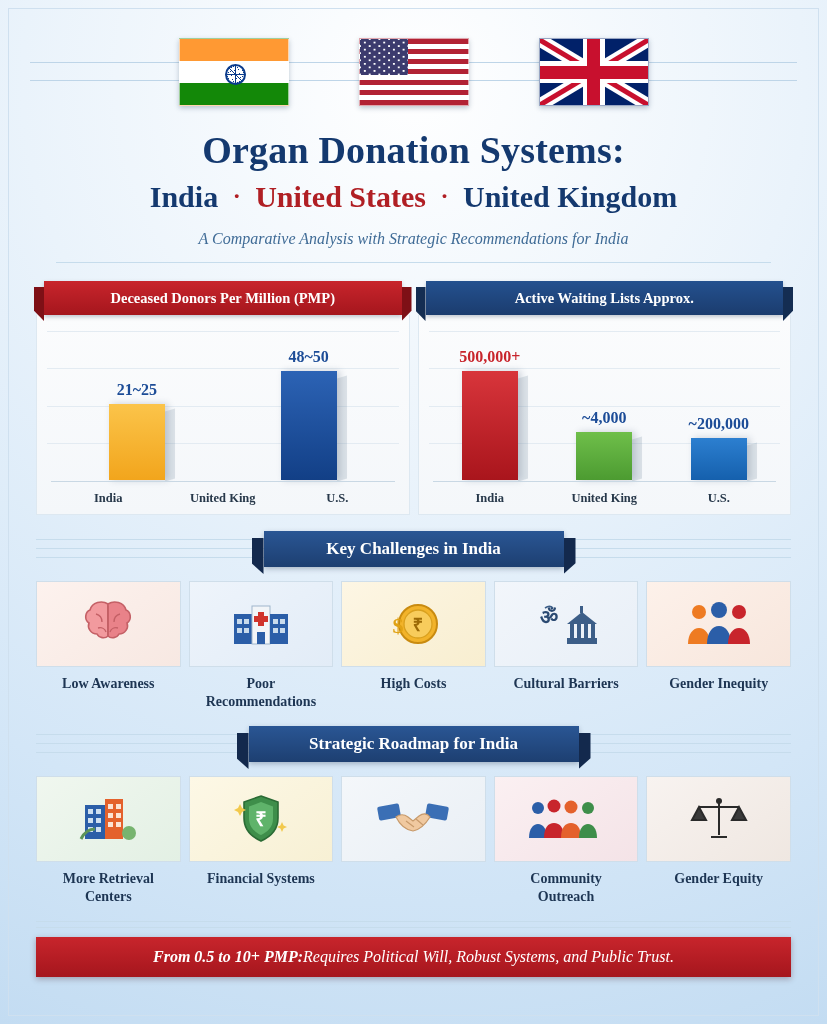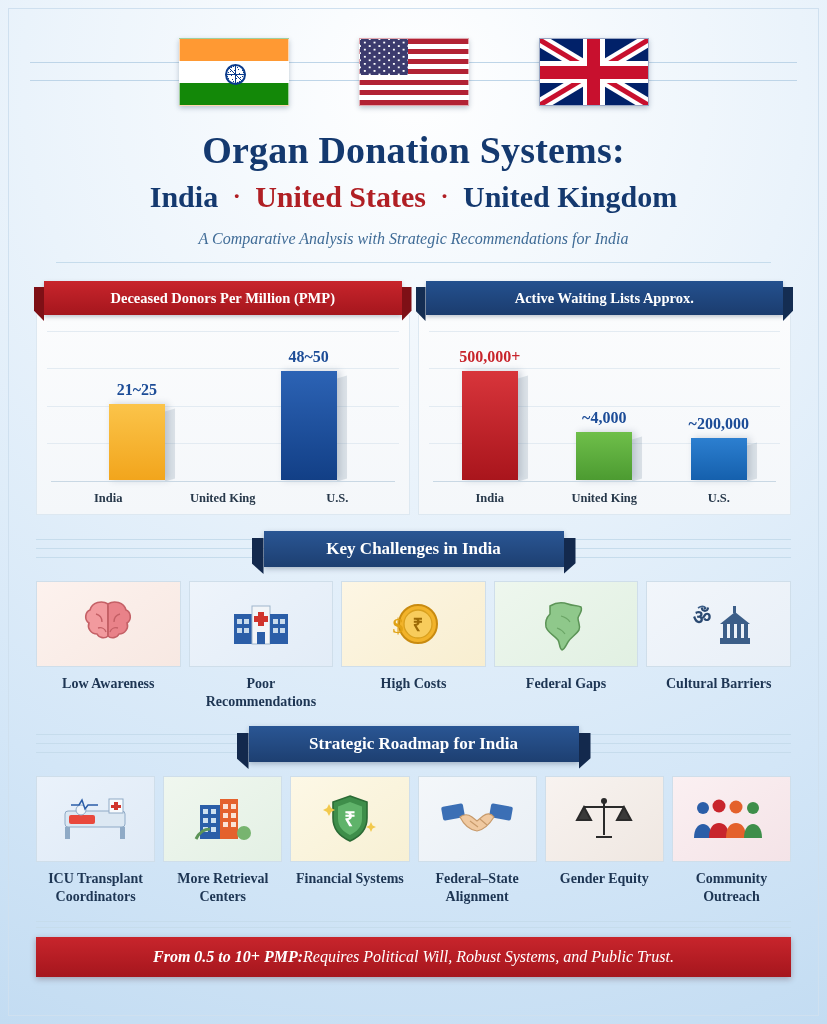--- a/index.html
+++ b/index.html
@@ -522,77 +522,67 @@
           <svg width="58" height="54" viewBox="0 0 58 54" aria-hidden="true">
             <circle cx="34" cy="27" r="19" fill="#F2B32A" stroke="#C98B10" stroke-width="2"></circle>
             <circle cx="34" cy="27" r="14" fill="#F8CC5C" stroke="#D9A01E" stroke-width="1.3"></circle>
             <text x="34" y="34" font-size="18" font-family="Liberation Serif, serif" font-weight="bold" text-anchor="middle" fill="#9C6A06">₹</text>
             <text x="14" y="36" font-size="22" font-family="Liberation Serif, serif" font-weight="bold" text-anchor="middle" fill="#E0A214">$</text>
           </svg>
         </div>
         <div class="icon-label">High Costs</div>
       </div>
 
-      <div class="icon-cell">
-        <div class="icon-box bg-d">
-          <svg width="50" height="56" viewBox="0 0 50 56" aria-hidden="true">
-            <path d="M9 10c5-3 12-4 18-2 5 2 9 1 13 3 2 4-2 7-3 11 0 5 3 8 1 12-3 5-8 7-11 12-2 3-3 7-6 8-3-2-2-7-4-10-4-5-10-7-12-13-1-5 1-10 4-13z" fill="#8FC88B" stroke="#5C9457" stroke-width="1.5"></path>
-            <path d="M20 20c4 1 7 3 9 6M16 32c3 1 6 3 8 6" stroke="#6BA566" stroke-width="1.2" fill="none"></path>
-          </svg>
-        </div>
-        <div class="icon-label">Federal Gaps</div>
-      </div>
 
       <div class="icon-cell">
         <div class="icon-box bg-e">
           <svg width="70" height="52" viewBox="0 0 70 52" aria-hidden="true">
             <text x="18" y="26" font-size="20" font-family="Liberation Serif, serif" font-weight="bold" text-anchor="middle" fill="#2B4A72">ॐ</text>
             <g fill="#3C5E88">
               <rect x="36" y="40" width="30" height="6"></rect>
               <rect x="39" y="26" width="4" height="14"></rect>
                 <rect x="46" y="26" width="4" height="14"></rect>
               <rect x="53" y="26" width="4" height="14"></rect>
                 <rect x="60" y="26" width="4" height="14"></rect>
               <path d="M36 26h30l-15-12z"></path>
               <rect x="49" y="8" width="3" height="7"></rect>
             </g>
             <path d="M14 10c3-2 6-2 8 0" stroke="#3C5E88" stroke-width="1.6" fill="none"></path>
           </svg>
         </div>
         <div class="icon-label">Cultural Barriers</div>
       </div>
 
+      <div class="icon-cell">
+        <div class="icon-box bg-f">
+          <svg width="72" height="52" viewBox="0 0 72 52" aria-hidden="true">
+            <g>
+              <circle cx="16" cy="14" r="7" fill="#EE7B22"></circle>
+              <path d="M5 46c0-10 5-16 11-16s11 6 11 16z" fill="#EE7B22"></path>
+              <circle cx="36" cy="12" r="8" fill="#2B5EA8"></circle>
+              <path d="M24 46c0-11 5-18 12-18s12 7 12 18z" fill="#2B5EA8"></path>
+              <circle cx="56" cy="14" r="7" fill="#C8252C"></circle>
+              <path d="M45 46c0-10 5-16 11-16s11 6 11 16z" fill="#C8252C"></path>
+            </g>
+          </svg>
+        </div>
+        <div class="icon-label">Gender Inequity</div>
+      </div>
     </div>
   </div>
 
   <div class="section">
     <div class="sec-rules">
       <i style="top:0"></i>
         <i style="top:9px"></i>
         <i style="top:18px"></i>
     </div>
     <div class="banner" style="width:330px">Strategic Roadmap for India</div>
 
     <div class="icon-grid">
-      <div class="icon-cell">
-        <div class="icon-box bg-g">
-          <svg width="74" height="52" viewBox="0 0 74 52" aria-hidden="true">
-            <rect x="6" y="18" width="60" height="16" rx="3" fill="#DCE8F3" stroke="#8FAAC6"></rect>
-            <rect x="10" y="22" width="26" height="9" rx="2" fill="#E9483C"></rect>
-            <circle cx="22" cy="17" r="5" fill="#F0F5FA" stroke="#8FAAC6"></circle>
-            <rect x="6" y="34" width="5" height="12" fill="#8FAAC6"></rect>
-            <rect x="61" y="34" width="5" height="12" fill="#8FAAC6"></rect>
-            <rect x="50" y="6" width="14" height="14" fill="#F7FAFD" stroke="#8FAAC6"></rect>
-            <rect x="55" y="9" width="4" height="8" fill="#D0342C"></rect>
-            <rect x="52" y="12" width="10" height="3" fill="#D0342C"></rect>
-            <path d="M12 12h8l3-5 3 9 3-4h10" stroke="#2B5EA8" stroke-width="1.5" fill="none"></path>
-          </svg>
-        </div>
-        <div class="icon-label">ICU Transplant Coordinators</div>
-      </div>
 
       <div class="icon-cell">
         <div class="icon-box bg-h">
           <svg width="62" height="52" viewBox="0 0 62 52" aria-hidden="true">
             <rect x="8" y="12" width="20" height="34" fill="#2B5EA8"></rect>
             <rect x="28" y="6" width="18" height="40" fill="#E4612C"></rect>
             <g fill="#CFE0F0">
               <rect x="11" y="16" width="5" height="5"></rect>
                 <rect x="19" y="16" width="5" height="5"></rect>
               <rect x="11" y="25" width="5" height="5"></rect>
@@ -632,56 +622,55 @@
 
       <div class="icon-cell">
         <div class="icon-box bg-j">
           <svg width="74" height="48" viewBox="0 0 74 48" aria-hidden="true">
             <rect x="2" y="10" width="22" height="14" rx="2" fill="#3B6FB5" transform="rotate(-10 13 17)"></rect>
             <rect x="50" y="10" width="22" height="14" rx="2" fill="#3B6FB5" transform="rotate(10 61 17)"></rect>
             <path d="M20 22c4-3 8-3 12 0l5 4 6-5c4-3 8-3 11 1-5 8-11 13-17 14-7-1-13-6-17-14z" fill="#F0C9A0" stroke="#C79A6B" stroke-width="1.2"></path>
             <path d="M30 26l8 6M40 24l7 6" stroke="#C79A6B" stroke-width="1.1" fill="none"></path>
           </svg>
         </div>
-        <div class="icon-label">Federal–State Alignment</div>
-      </div>
-
-      <div class="icon-cell">
-        <div class="icon-box bg-l">
-          <svg width="60" height="52" viewBox="0 0 60 52" aria-hidden="true">
-            <g stroke="#2A2A2A" stroke-width="2" fill="none">
-              <path d="M30 8v34"></path>
-              <path d="M10 14h40"></path>
-              <path d="M22 44h16"></path>
-              <path d="M10 14l-7 13h14z" fill="#3A3A3A"></path>
-              <path d="M50 14l-7 13h14z" fill="#3A3A3A"></path>
-            </g>
-            <circle cx="30" cy="8" r="3" fill="#2A2A2A"></circle>
-          </svg>
-        </div>
-        <div class="icon-label">Gender Equity</div>
       </div>
 
       <div class="icon-cell">
         <div class="icon-box bg-k">
           <svg width="80" height="50" viewBox="0 0 80 50" aria-hidden="true">
             <g>
               <circle cx="12" cy="14" r="6" fill="#2B5EA8"></circle>
                 <path d="M3 44c0-9 4-14 9-14s9 5 9 14z" fill="#2B5EA8"></path>
               <circle cx="28" cy="12" r="6.5" fill="#C8252C"></circle>
                 <path d="M18 44c0-10 4-15 10-15s10 5 10 15z" fill="#C8252C"></path>
               <circle cx="45" cy="13" r="6.5" fill="#E4612C"></circle>
                 <path d="M35 44c0-10 4-15 10-15s10 5 10 15z" fill="#E4612C"></path>
               <circle cx="62" cy="14" r="6" fill="#3E8E4A"></circle>
                 <path d="M53 44c0-9 4-14 9-14s9 5 9 14z" fill="#3E8E4A"></path>
             </g>
           </svg>
         </div>
         <div class="icon-label">Community Outreach</div>
       </div>
+
+      <div class="icon-cell">
+        <div class="icon-box bg-l">
+          <svg width="60" height="52" viewBox="0 0 60 52" aria-hidden="true">
+            <g stroke="#2A2A2A" stroke-width="2" fill="none">
+              <path d="M30 8v34"></path>
+              <path d="M10 14h40"></path>
+              <path d="M22 44h16"></path>
+              <path d="M10 14l-7 13h14z" fill="#3A3A3A"></path>
+              <path d="M50 14l-7 13h14z" fill="#3A3A3A"></path>
+            </g>
+            <circle cx="30" cy="8" r="3" fill="#2A2A2A"></circle>
+          </svg>
+        </div>
+        <div class="icon-label">Gender Equity</div>
+      </div>
     </div>
   </div>
 
   <div class="footer-rules">
     <i style="top:0"></i>
       <i style="top:6px"></i>
   </div>
   <div class="footer-bar">
     <b>From 0.5 to 10+ PMP:</b>
       <span> Requires Political Will, Robust Systems, and Public Trust.</span>

